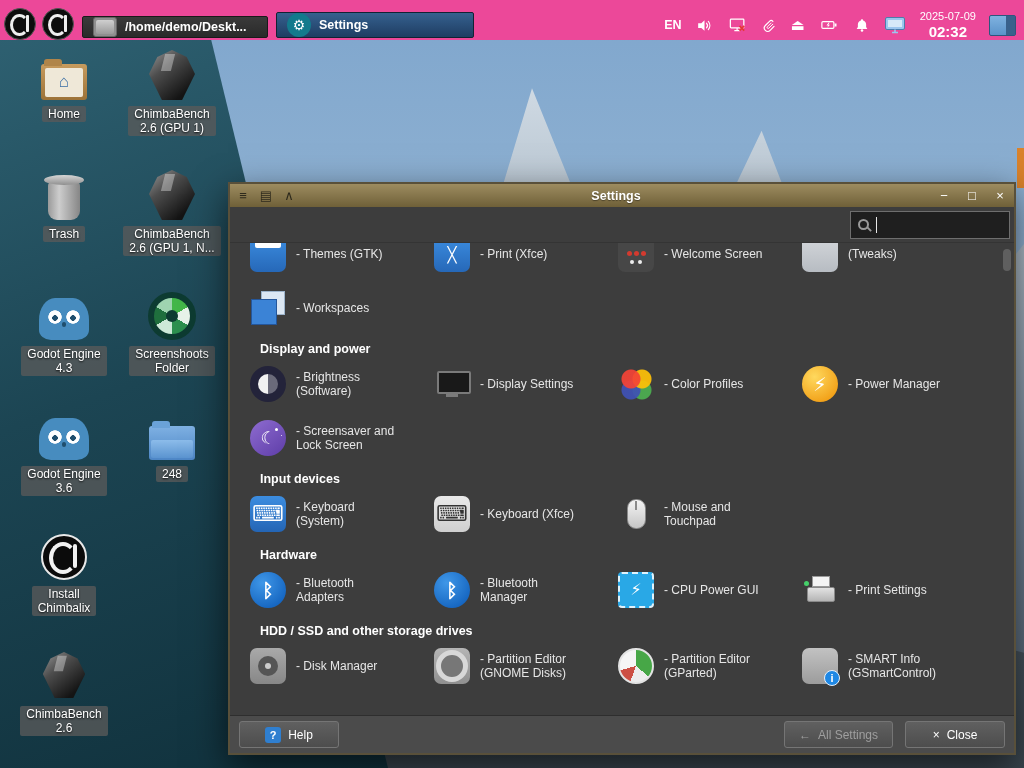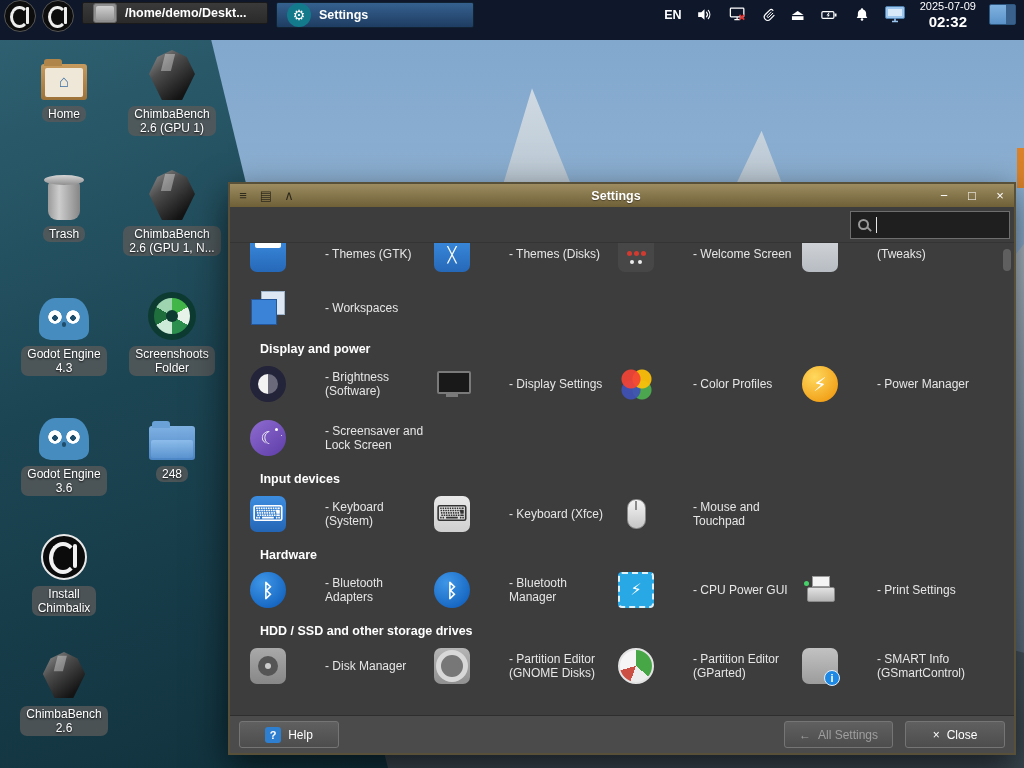--- a/index.html
+++ b/index.html
@@ -22,21 +22,21 @@
   .wp-accent { position:absolute; right:0; top:148px; width:7px; height:40px; background:#d9822b; }
 
   
   .desktop-icons { position:absolute; left:10px; top:48px; display:grid;
     grid-template-columns:108px 108px; grid-auto-rows:120px; justify-items:center; z-index:2; }
   .dicon { width:104px; display:flex; flex-direction:column; align-items:center; gap:6px; }
   .dicon:nth-child(9) { grid-column:1; grid-row:5; }
   .dicon:nth-child(10){ grid-column:1; grid-row:6; }
   .dic { height:52px; display:flex; align-items:flex-end; justify-content:center; position:relative; }
   .dlabel { font-size:12px; line-height:14px; text-align:center; color:#fff;
-    background:rgba(90,90,90,.78); padding:1px 6px; border-radius:7px;
+    background:rgba(90,90,90,.78); padding:1px 6px; border-radius:2px;
     white-space:pre-line; text-shadow:0 1px 2px rgba(0,0,0,.85); }
 
   .ic-home { width:46px; height:36px; background:linear-gradient(#c79b5e,#9c7238); border-radius:3px; position:relative; }
   .ic-home::before { content:""; position:absolute; top:-5px; left:3px; width:18px; height:7px;
     background:#b0854a; border-radius:3px 3px 0 0; }
   .ic-home .hsheet { position:absolute; inset:4px 4px 3px 4px; background:#efe8d8; border-radius:2px;
     color:#3a6ea5; font-size:17px; line-height:27px; text-align:center; font-weight:bold; }
 
   .ic-bench { width:46px; height:50px; position:relative;
     background:linear-gradient(140deg,#9a9a9a 0%,#4d4d4d 35%,#141414 82%);
@@ -73,22 +73,22 @@
   .ic-folder::after { content:""; position:absolute; left:2px; right:2px; bottom:2px; height:18px;
     background:linear-gradient(#8cbcea,#5b94d0); border-radius:2px; }
 
   .ic-install { width:46px; height:46px; border-radius:50%; background:#0b0b0b; border:2px solid #e9e9e9; position:relative; }
   .ic-install::before { content:""; position:absolute; left:6px; top:6px; width:20px; height:24px;
     border:4px solid #f2f2f2; border-right-color:transparent; border-radius:50%; }
   .ic-install::after { content:""; position:absolute; right:8px; top:8px; width:4px; height:24px;
     background:#f2f2f2; border-radius:2px; }
 
   
-  .taskbar { position:absolute; top:0; left:0; width:1024px; height:40px; background:#0f172a;
-    display:flex; align-items:flex-start; z-index:10; color:#fff; }
+  .taskbar { position:absolute; top:0; left:0; width:1024px; height:40px; background:#ec4899;
+    display:flex; align-items:flex-end; z-index:10; color:#fff; }
   .launchers { display:flex; align-items:center; gap:6px; padding:0 4px; }
   .logo-sm { width:32px; height:32px; border-radius:50%; background:#0d0d0d; border:1px solid #555; position:relative; }
   .logo-sm::before { content:""; position:absolute; left:5px; top:5px; width:13px; height:16px;
     border:3px solid #eee; border-right-color:transparent; border-radius:50%; }
   .logo-sm::after { content:""; position:absolute; right:6px; top:6px; width:3px; height:17px; background:#eee; border-radius:1px; }
   .task-btn { display:flex; align-items:center; gap:8px; padding:0 10px; margin:2px 4px 2px 4px;
     background:linear-gradient(#3a3a3a,#2a2a2a); border:1px solid #1a1a1a; border-radius:2px; width:186px; }
   .task-btn.active { background:linear-gradient(#35618f,#1f3d62); border-color:#123; width:198px; }
   .tb-label { font-size:12.5px; font-weight:bold; white-space:nowrap; overflow:hidden; }
   .tb-thumb { width:24px; height:20px; background:#8f8f8f; border:1px solid #666; border-radius:3px; position:relative; flex:0 0 24px; }
@@ -127,21 +127,21 @@
   .mag::after { content:""; position:absolute; width:6px; height:2px; background:#9a9a9a;
     transform:rotate(45deg); right:-5px; bottom:-2px; }
   .caret { width:1px; height:16px; background:#e8e8e8; }
 
   .content { flex:1; overflow:hidden; padding-left:20px; position:relative; color:#e6e6e6; }
   .scroll-thumb { position:absolute; right:3px; top:6px; width:8px; height:22px; background:#5f5f5f; border-radius:4px; }
   .sec0 { margin-top:-9px; }
   .grid { display:grid; grid-template-columns:repeat(4,184px); row-gap:14px; margin-bottom:14px; }
   .sec-header { font-size:12.5px; font-weight:bold; color:#fff; margin:6px 0 8px;padding-left:10px; }
   .item { display:flex; align-items:center; gap:10px; height:40px; }
-  .ilabel { font-size:12px; line-height:14px; white-space:pre-line; width:132px;margin-left:29px; }
+  .ilabel { font-size:12px; line-height:14px; white-space:pre-line; width:132px; }
 
   .tile { width:36px; height:36px; flex:0 0 36px; border-radius:7px; position:relative;
     display:flex; align-items:center; justify-content:center; }
   .circle { border-radius:50%; }
   .g { line-height:1; }
 
   .t-gtk { background:linear-gradient(#3c8de0,#2668b8); }
   .t-gtk::before { content:""; position:absolute; top:5px; left:5px; right:5px; height:7px; background:#fff; border-radius:2px; }
   .t-xfce { background:linear-gradient(#3c8de0,#2668b8); color:#fff; font-size:15px; font-weight:bold; }
   .t-welcome { background:#474747; }
@@ -326,21 +326,21 @@
       <div class="sec0">
         <div class="grid">
           <div class="item">
             <span class="tile t-gtk"></span>
             <span class="ilabel">- Themes (GTK)</span>
           </div>
           <div class="item">
             <span class="tile t-xfce">
                 <span class="g">╳</span>
               </span>
-            <span class="ilabel">- Themes (Disks)</span>
+            <span class="ilabel">- Print (Xfce)</span>
           </div>
           <div class="item">
             <span class="tile t-welcome"></span>
             <span class="ilabel">- Welcome Screen</span>
           </div>
           <div class="item">
             <span class="tile t-tweaks"></span>
             <span class="ilabel">(Tweaks)</span>
           </div>
         </div>

